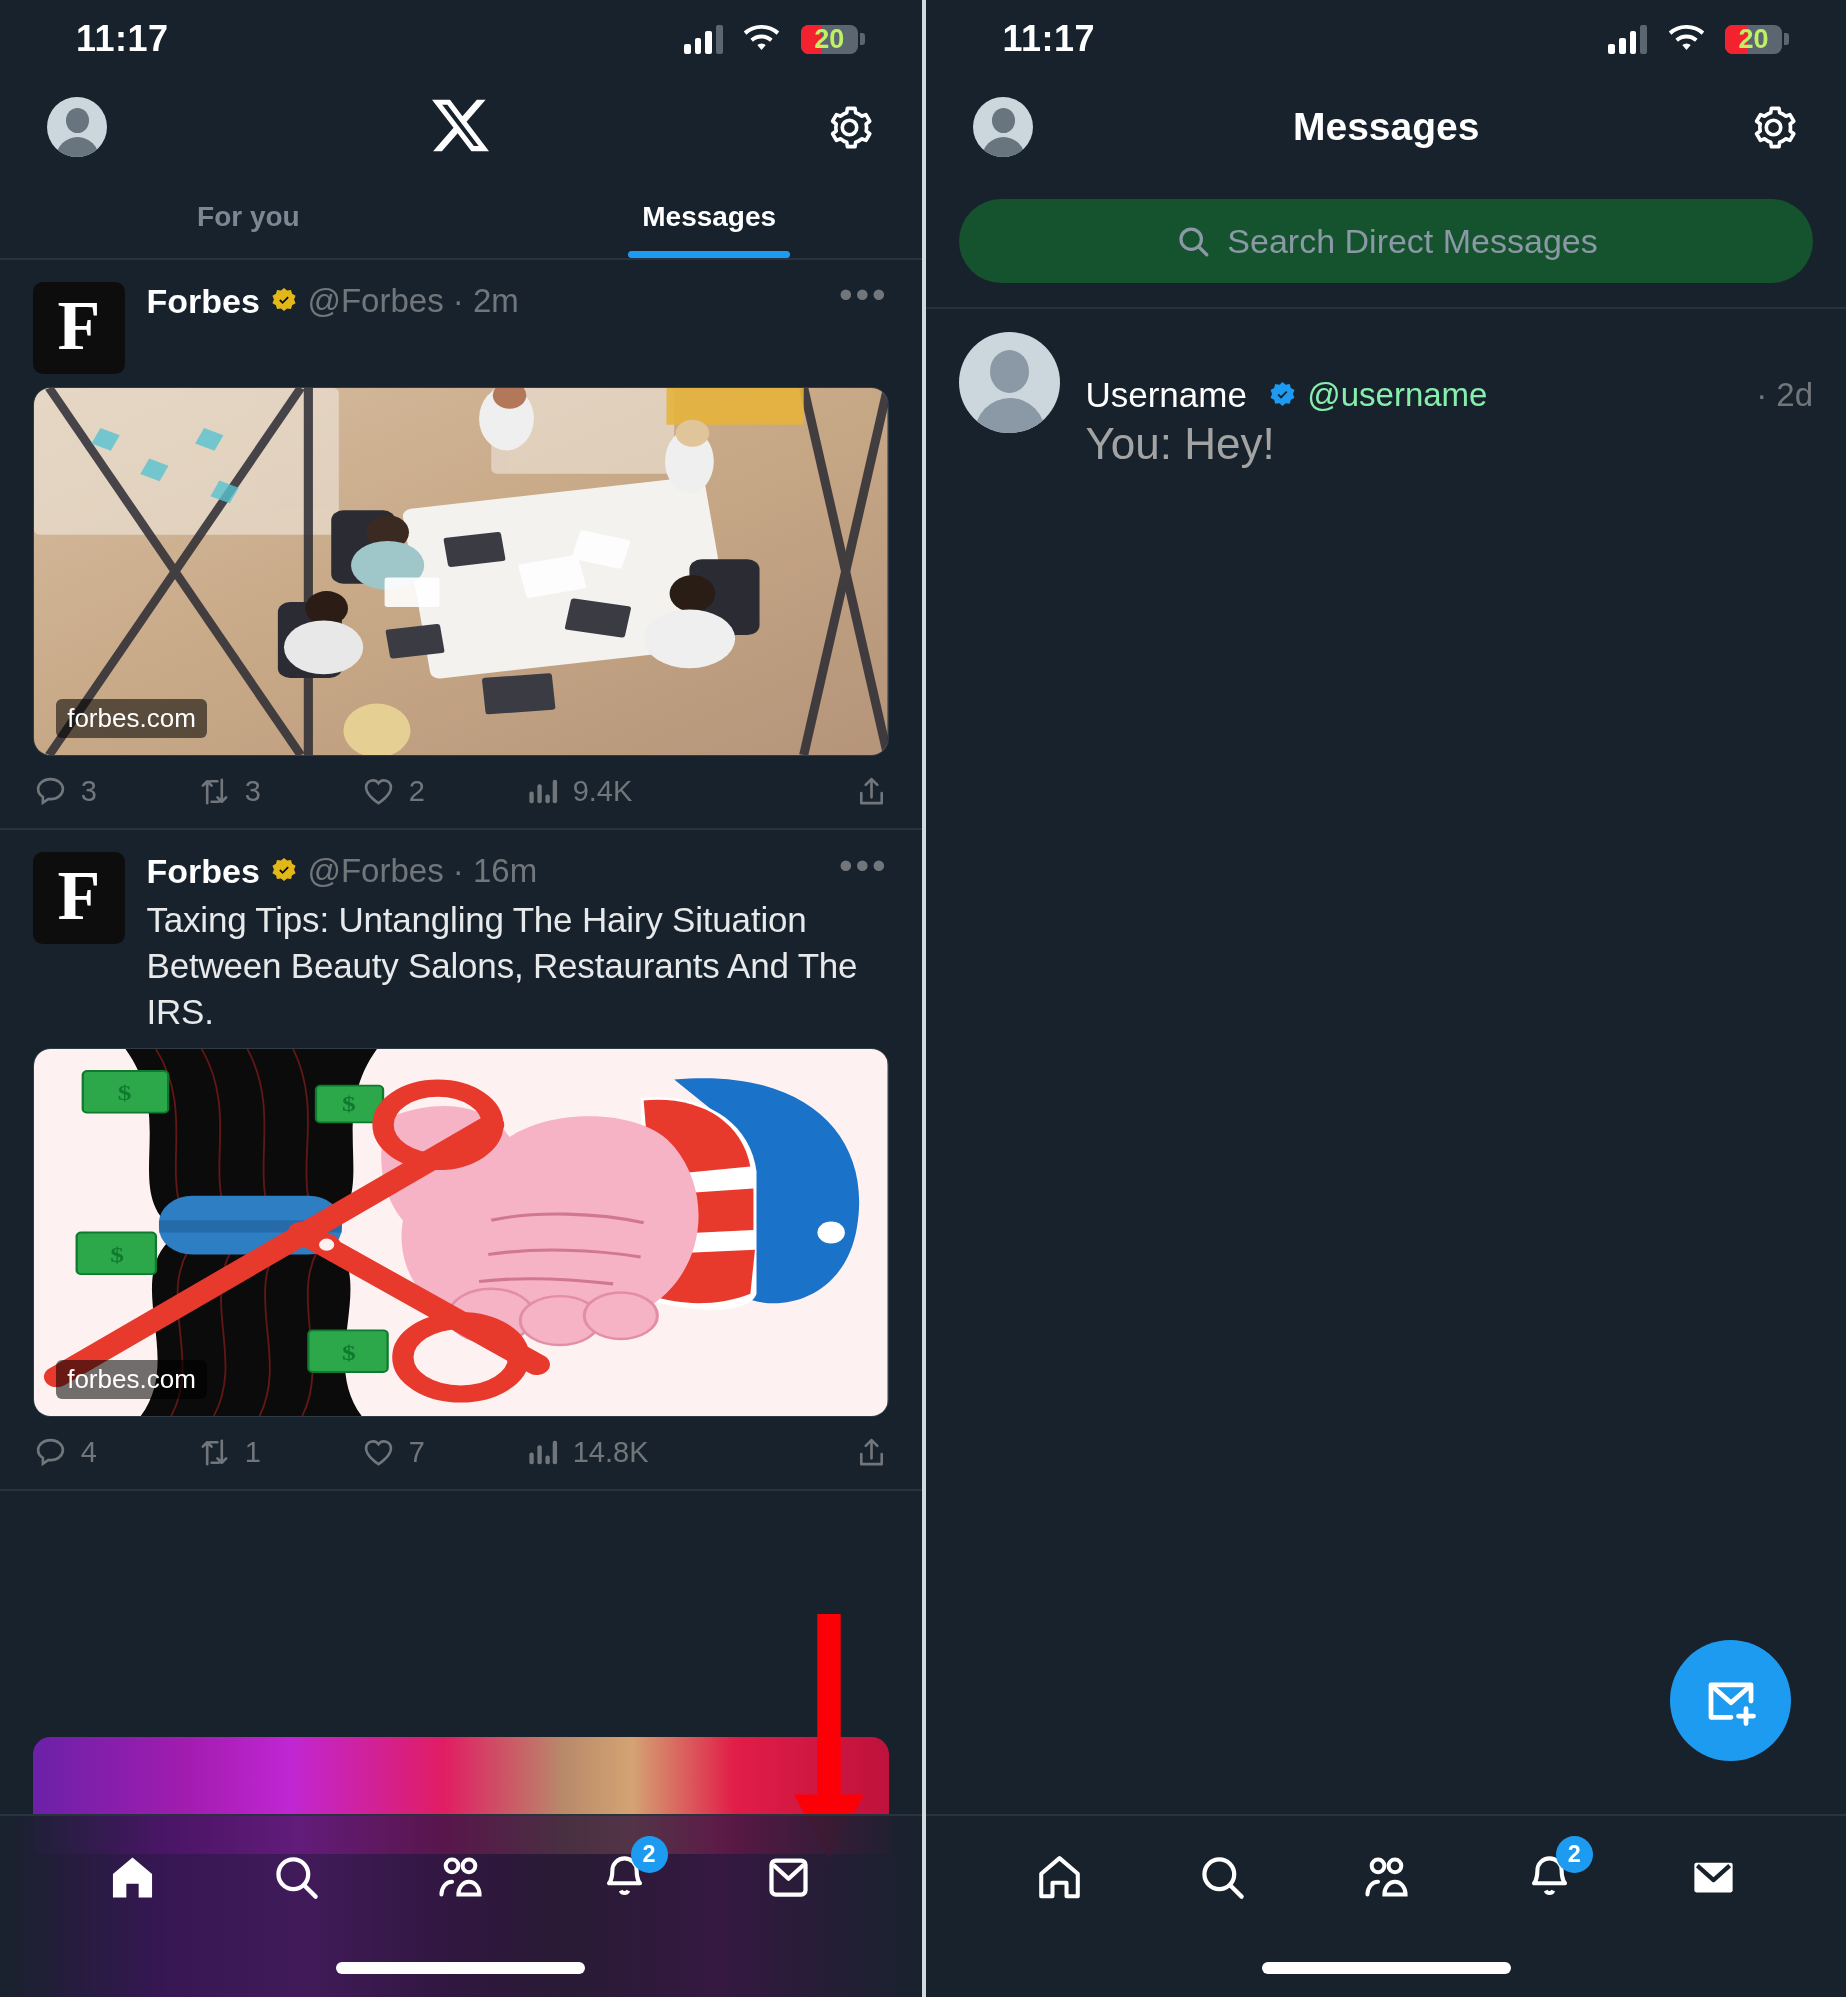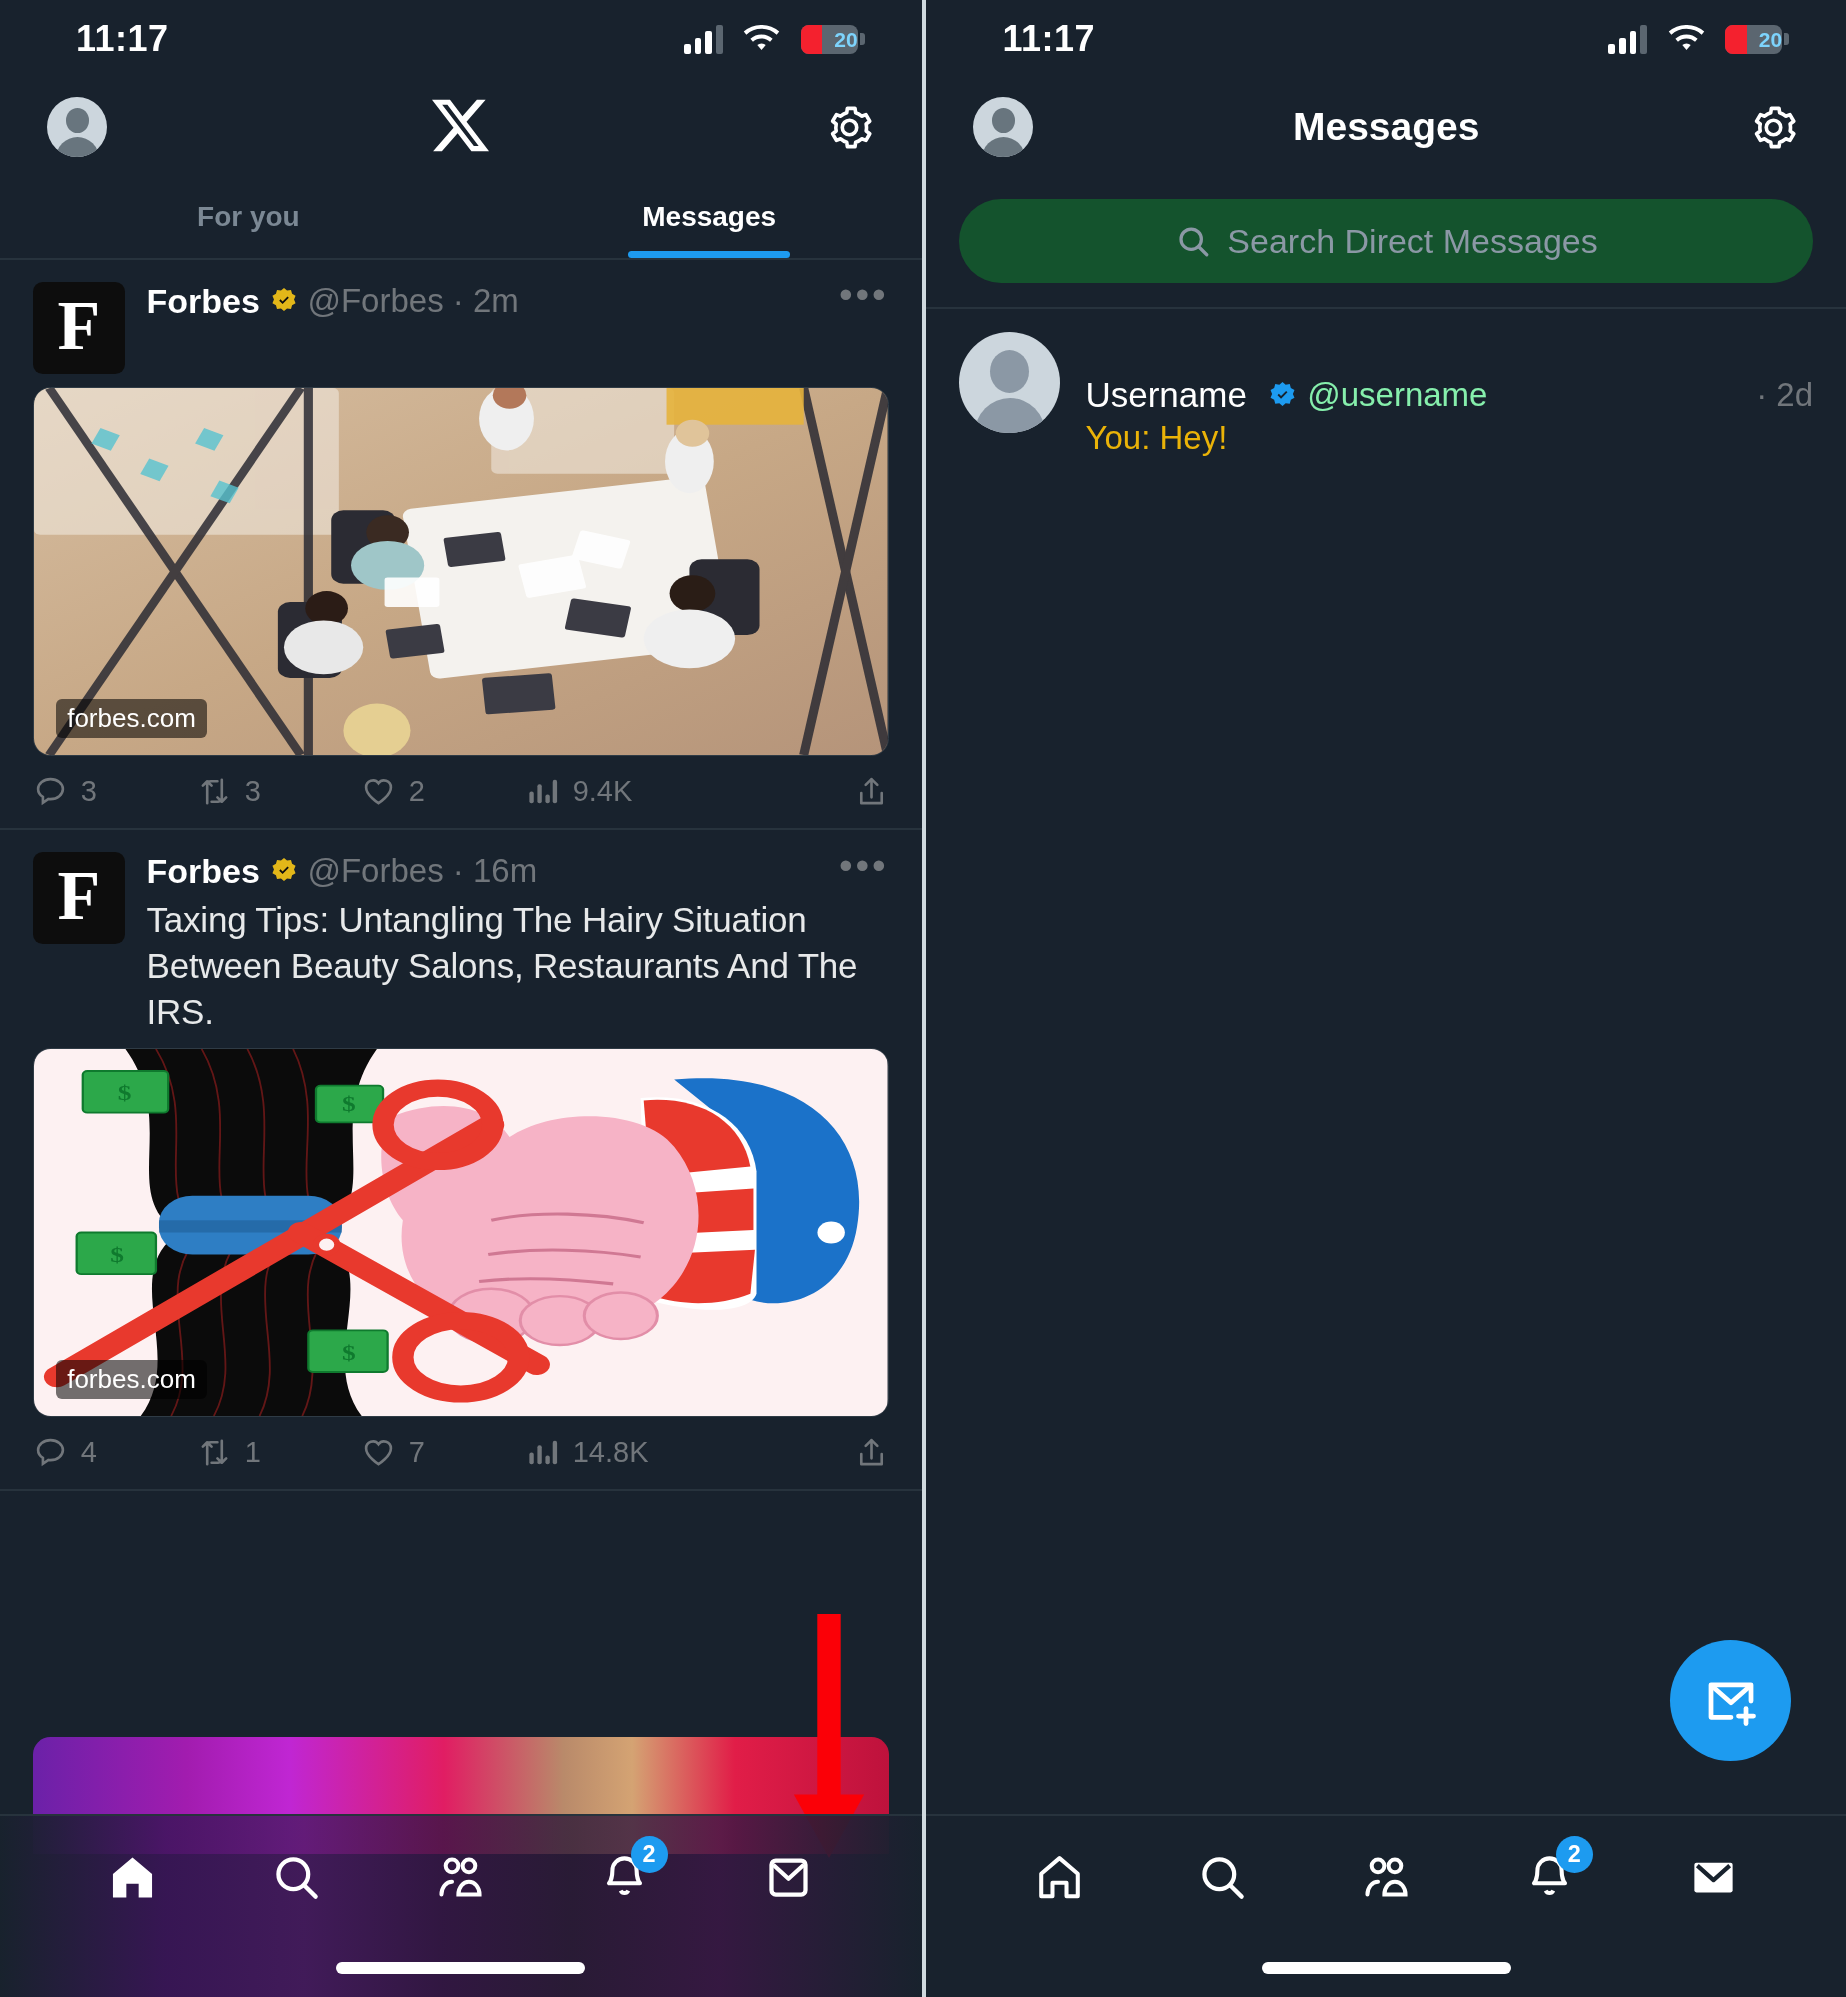--- a/index.html
+++ b/index.html
@@ -41,22 +41,22 @@
   .sig i:nth-child(2){ height: 15.6px; }
   .sig i:nth-child(3){ height: 22.4px; }
   .sig i:nth-child(4){ height: 29px; background: #5b6670; }
   .batt {
     position: relative; width: 57px; height: 29px; border-radius: 7.8px;
     background: #5b6670; display: flex; align-items: center;
     overflow: hidden;
   }
   .batt .fill { position: absolute; left:0; top:0; bottom:0; width: 21.5px; background: #f4212e; }
   .batt .pct {
-    position: relative; z-index: 2; width: 100%; text-align: right;
-    color: #7dd3fc; font-size: 21px; font-weight: 700; line-height: 29px;
+    position: relative; z-index: 2; width: 100%; text-align: center;
+    color: #bef264; font-size: 27px; font-weight: 700; line-height: 29px;
   }
   .batt-nub { width: 4.9px; height: 11.7px; background: #5b6670; border-radius: 0 2.9px 2.9px 0; margin-left: 2px;}
 
   
   .apphdr {
     height: 98px; display: flex; align-items: center;
     padding: 0 47px; position: relative;
   }
   .avatar {
     width: 60px; height: 60px; border-radius: 50%;
@@ -193,21 +193,21 @@
   .dm-avatar::after {
     content:""; position:absolute; width: 70px; height: 51px; border-radius: 35px 35px 0 0;
     background: #8b98a5; left: 15.6px; top: 66px;
   }
   .dm-body { flex: 1; min-width: 0; padding-top: 5.9px; }
   .dm-top { display: flex; align-items: center; margin-top: 37px; }
   .dm-name { color:#fff; font-size: 35px; font-weight: 400; }
   .badge-blue { width: 29px; height: 29px; margin-left: 21.5px; flex:none; }
   .dm-handle { color:#86efac; font-size: 33px; margin-left: 9.8px; }
   .dm-time { color:#71767b; font-size: 33px; margin-left: auto; }
-  .dm-prev { color:#eab308; font-size: 33px; margin-top: 3.9px; }
+  .dm-prev { color:#a3a3a3; font-size: 44px; margin-top: 3.9px; }
 
   .fab {
     position: absolute; right: 55px; bottom: 236px;
     width: 121px; height: 121px; border-radius: 50%;
     background: #1d9bf0; display: flex; align-items: center; justify-content: center;
   }
 
   
   .arrow { position: absolute; pointer-events: none; }
   .arrow-down { left: 780px; top: 1614px; }

